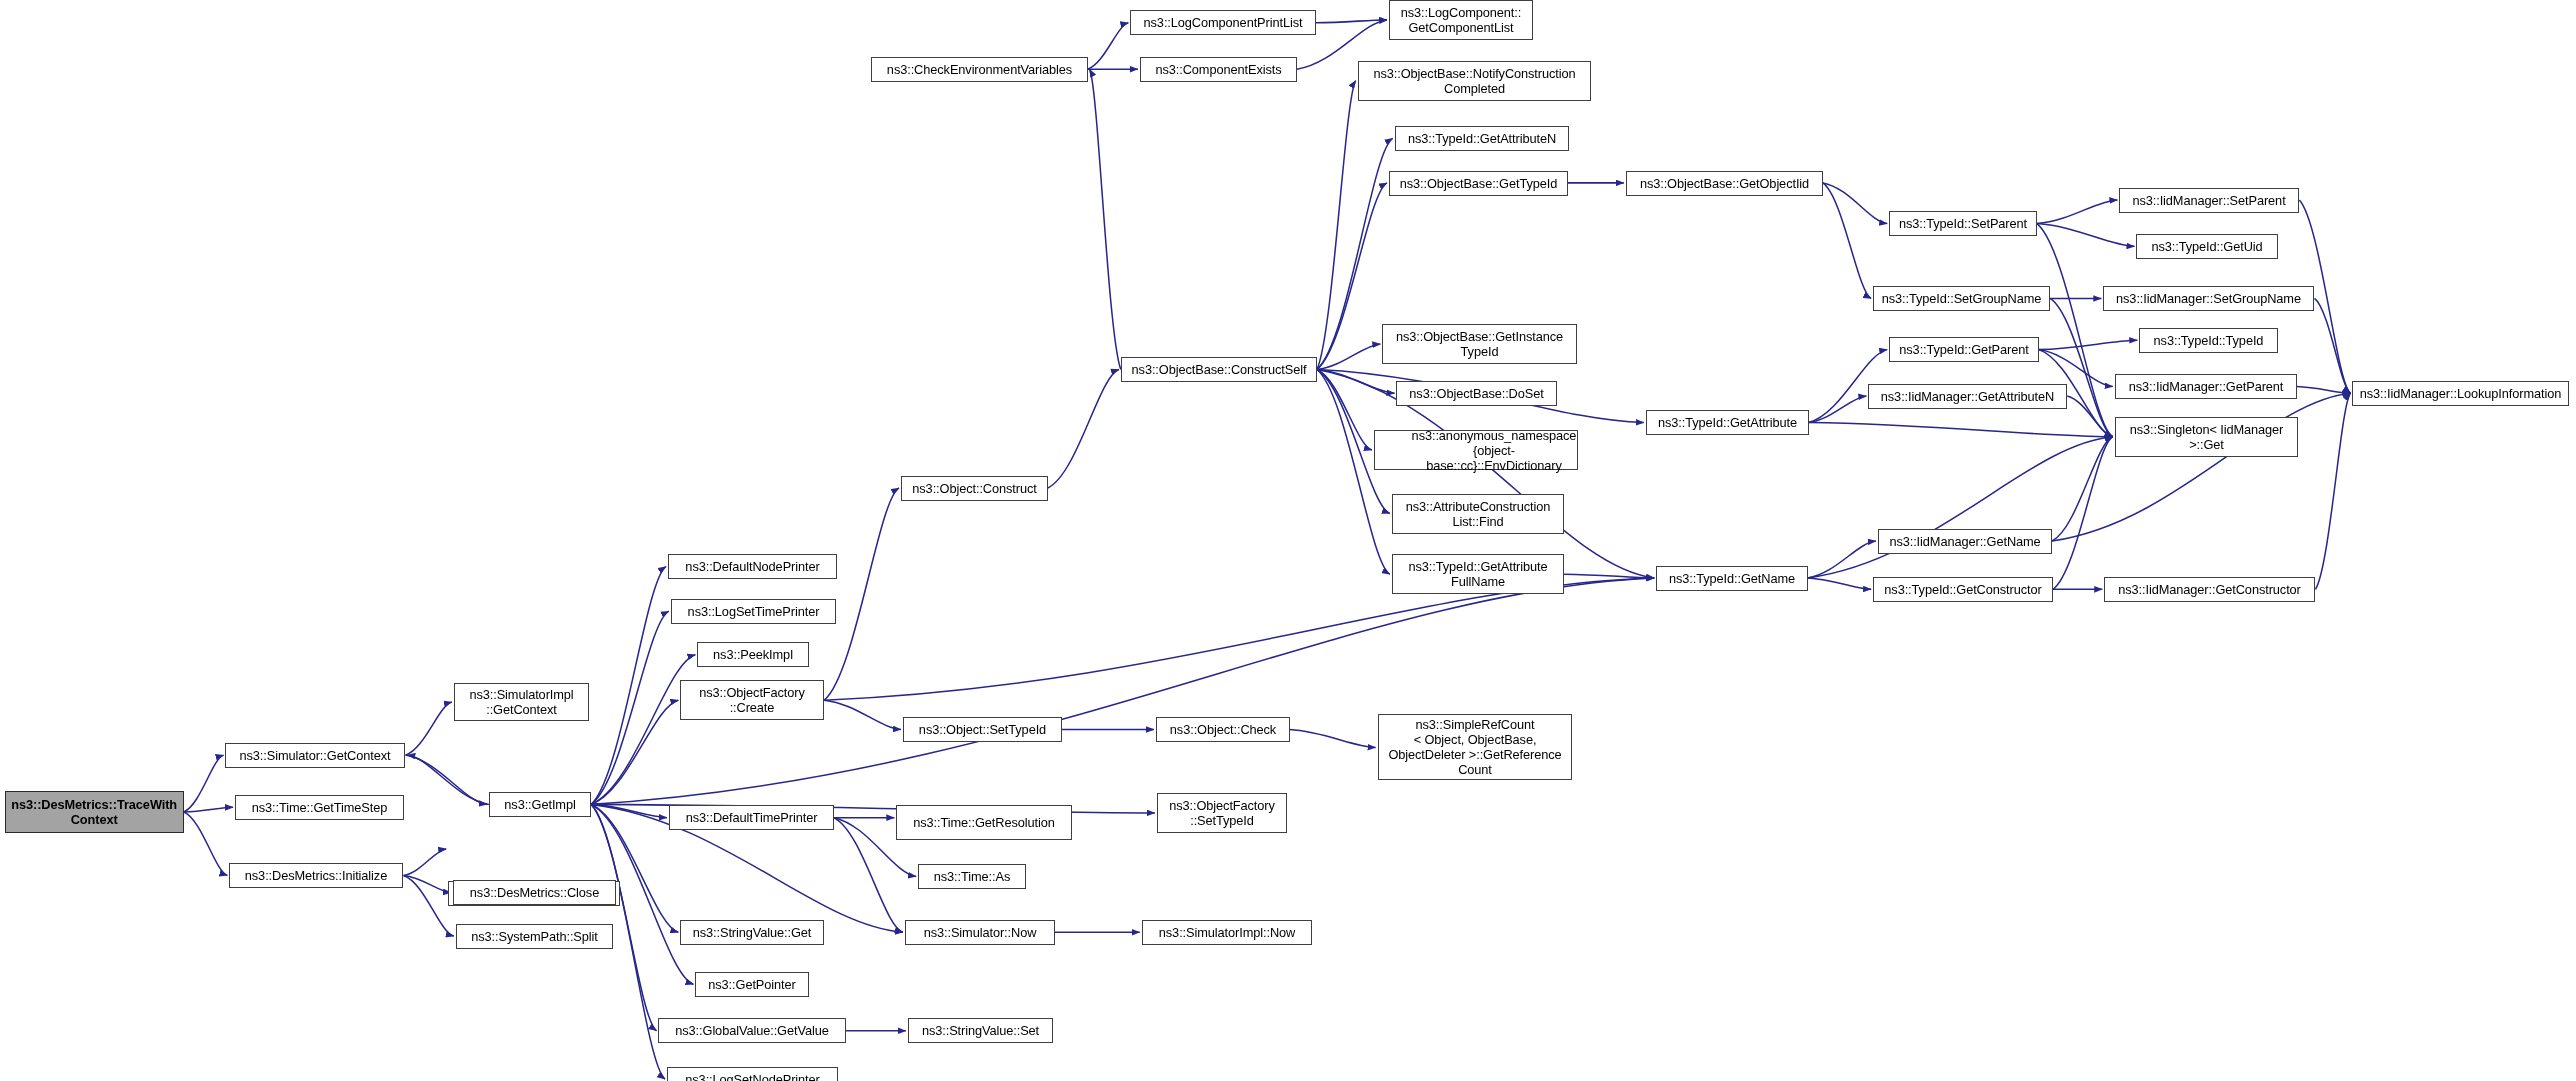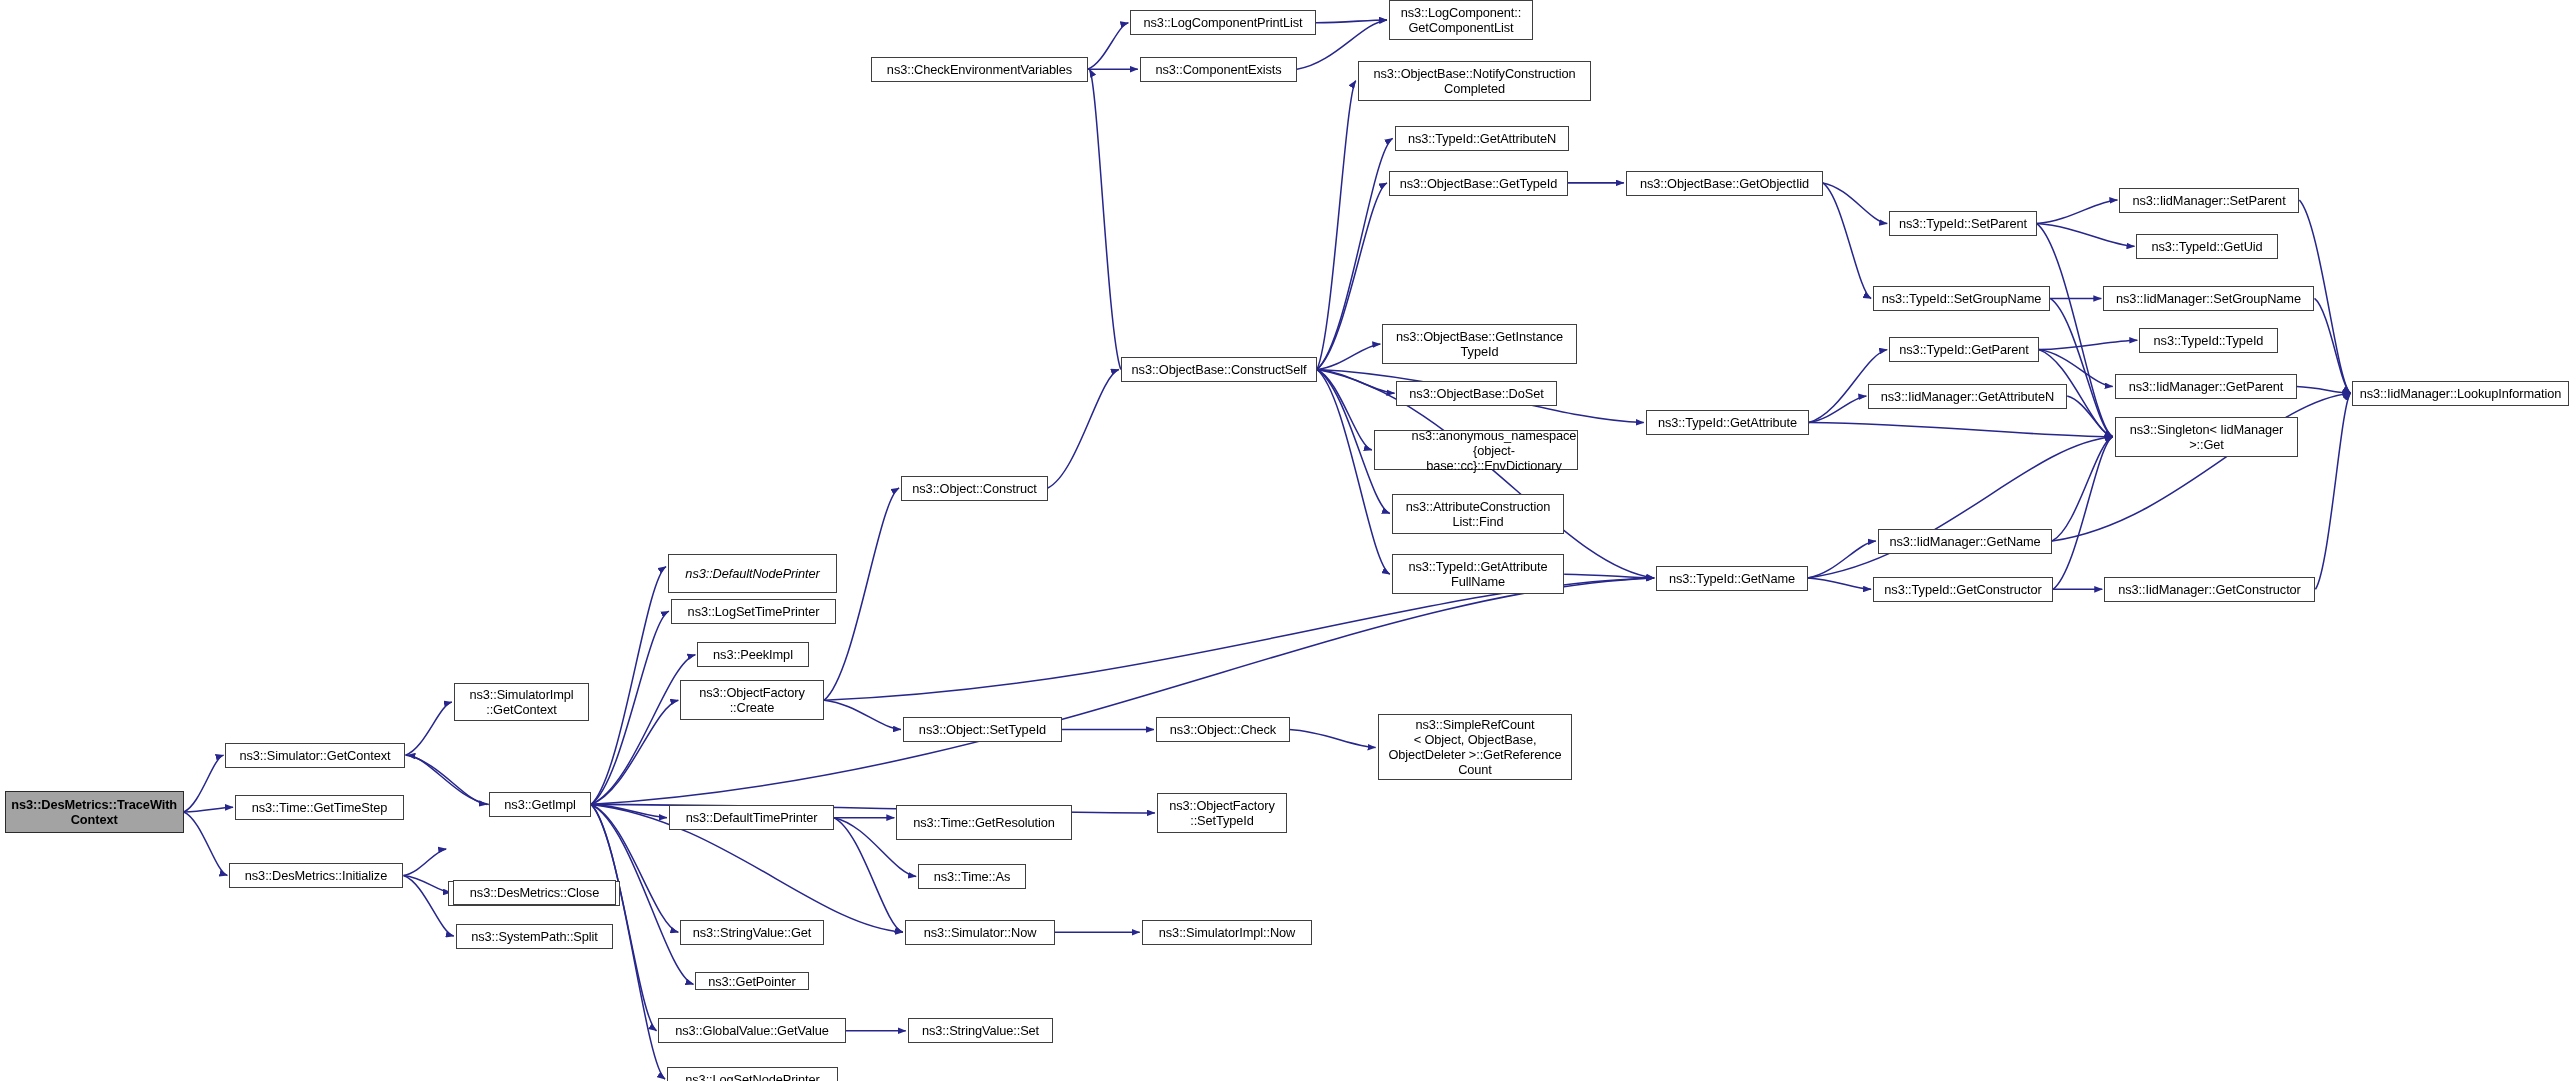--- a/index.html
+++ b/index.html
@@ -143,28 +143,28 @@
 Context</span></div>
       <div class="node" style="left: 225px; top: 743px; width: 180px; height: 25px;"><span class="lbl">ns3::Simulator::GetContext</span></div>
       <div class="node" style="left: 235px; top: 795px; width: 169px; height: 25px;"><span class="lbl">ns3::Time::GetTimeStep</span></div>
       <div class="node" style="left: 229px; top: 863px; width: 174px; height: 25px;"><span class="lbl">ns3::DesMetrics::Initialize</span></div>
       <div class="node" style="left: 454px; top: 683px; width: 135px; height: 38px;"><span class="lbl">ns3::SimulatorImpl
 ::GetContext</span></div>
       <div class="node" style="left: 489px; top: 792px; width: 102px; height: 25px;"><span class="lbl">ns3::GetImpl</span></div>
       <div class="node" style="left: 448px; top: 837px; width: 172px; height: 25px; margin-top: 44px;"><span class="lbl">ns3::SystemPath::Append</span></div>
       <div class="node" style="left: 453px; top: 880px; width: 163px; height: 25px;"><span class="lbl">ns3::DesMetrics::Close</span></div>
       <div class="node" style="left: 456px; top: 924px; width: 157px; height: 25px;"><span class="lbl">ns3::SystemPath::Split</span></div>
-      <div class="node" style="left: 668px; top: 554px; width: 169px; height: 39px; font-style: italic;"><span class="lbl">ns3::DefaultNodePrinter</span></div>
+      <div class="node" style="left: 668px; top: 554px; width: 169px; height: 25px;"><span class="lbl">ns3::DefaultNodePrinter</span></div>
       <div class="node" style="left: 671px; top: 599px; width: 165px; height: 25px;"><span class="lbl">ns3::LogSetTimePrinter</span></div>
       <div class="node" style="left: 697px; top: 642px; width: 112px; height: 25px;"><span class="lbl">ns3::PeekImpl</span></div>
       <div class="node" style="left: 680px; top: 680px; width: 144px; height: 40px;"><span class="lbl">ns3::ObjectFactory
 ::Create</span></div>
       <div class="node" style="left: 669px; top: 805px; width: 165px; height: 25px;"><span class="lbl">ns3::DefaultTimePrinter</span></div>
       <div class="node" style="left: 680px; top: 920px; width: 144px; height: 25px;"><span class="lbl">ns3::StringValue::Get</span></div>
-      <div class="node" style="left: 695px; top: 972px; width: 114px; height: 18px;"><span class="lbl">ns3::GetPointer</span></div>
+      <div class="node" style="left: 695px; top: 972px; width: 114px; height: 25px;"><span class="lbl">ns3::GetPointer</span></div>
       <div class="node" style="left: 658px; top: 1018px; width: 188px; height: 25px;"><span class="lbl">ns3::GlobalValue::GetValue</span></div>
       <div class="node" style="left: 667px; top: 1067px; width: 171px; height: 25px;"><span class="lbl">ns3::LogSetNodePrinter</span></div>
       <div class="node" style="left: 903px; top: 717px; width: 159px; height: 25px;"><span class="lbl">ns3::Object::SetTypeId</span></div>
       <div class="node" style="left: 901px; top: 476px; width: 147px; height: 25px;"><span class="lbl">ns3::Object::Construct</span></div>
       <div class="node" style="left: 871px; top: 57px; width: 217px; height: 25px;"><span class="lbl">ns3::CheckEnvironmentVariables</span></div>
       <div class="node" style="left: 1140px; top: 57px; width: 157px; height: 25px;"><span class="lbl">ns3::ComponentExists</span></div>
       <div class="node" style="left: 1130px; top: 10.4px; width: 186px; height: 25px;"><span class="lbl">ns3::LogComponentPrintList</span></div>
       <div class="node" style="left: 896px; top: 805px; width: 176px; height: 35px;"><span class="lbl">ns3::Time::GetResolution</span></div>
       <div class="node" style="left: 918px; top: 864px; width: 108px; height: 25px;"><span class="lbl">ns3::Time::As</span></div>
       <div class="node" style="left: 905px; top: 920px; width: 150px; height: 25px;"><span class="lbl">ns3::Simulator::Now</span></div>

